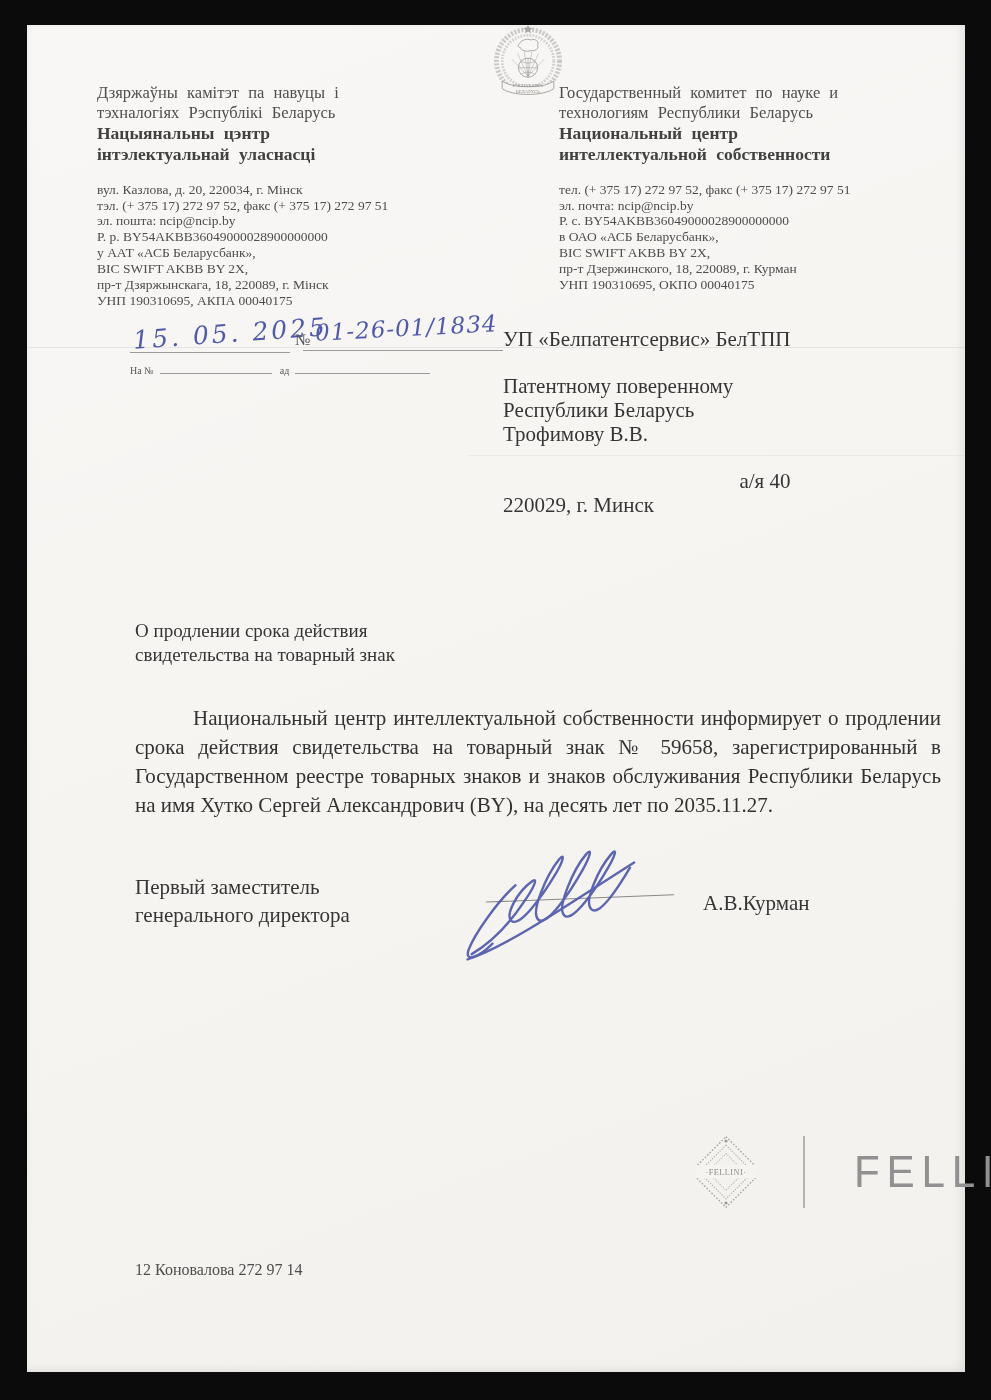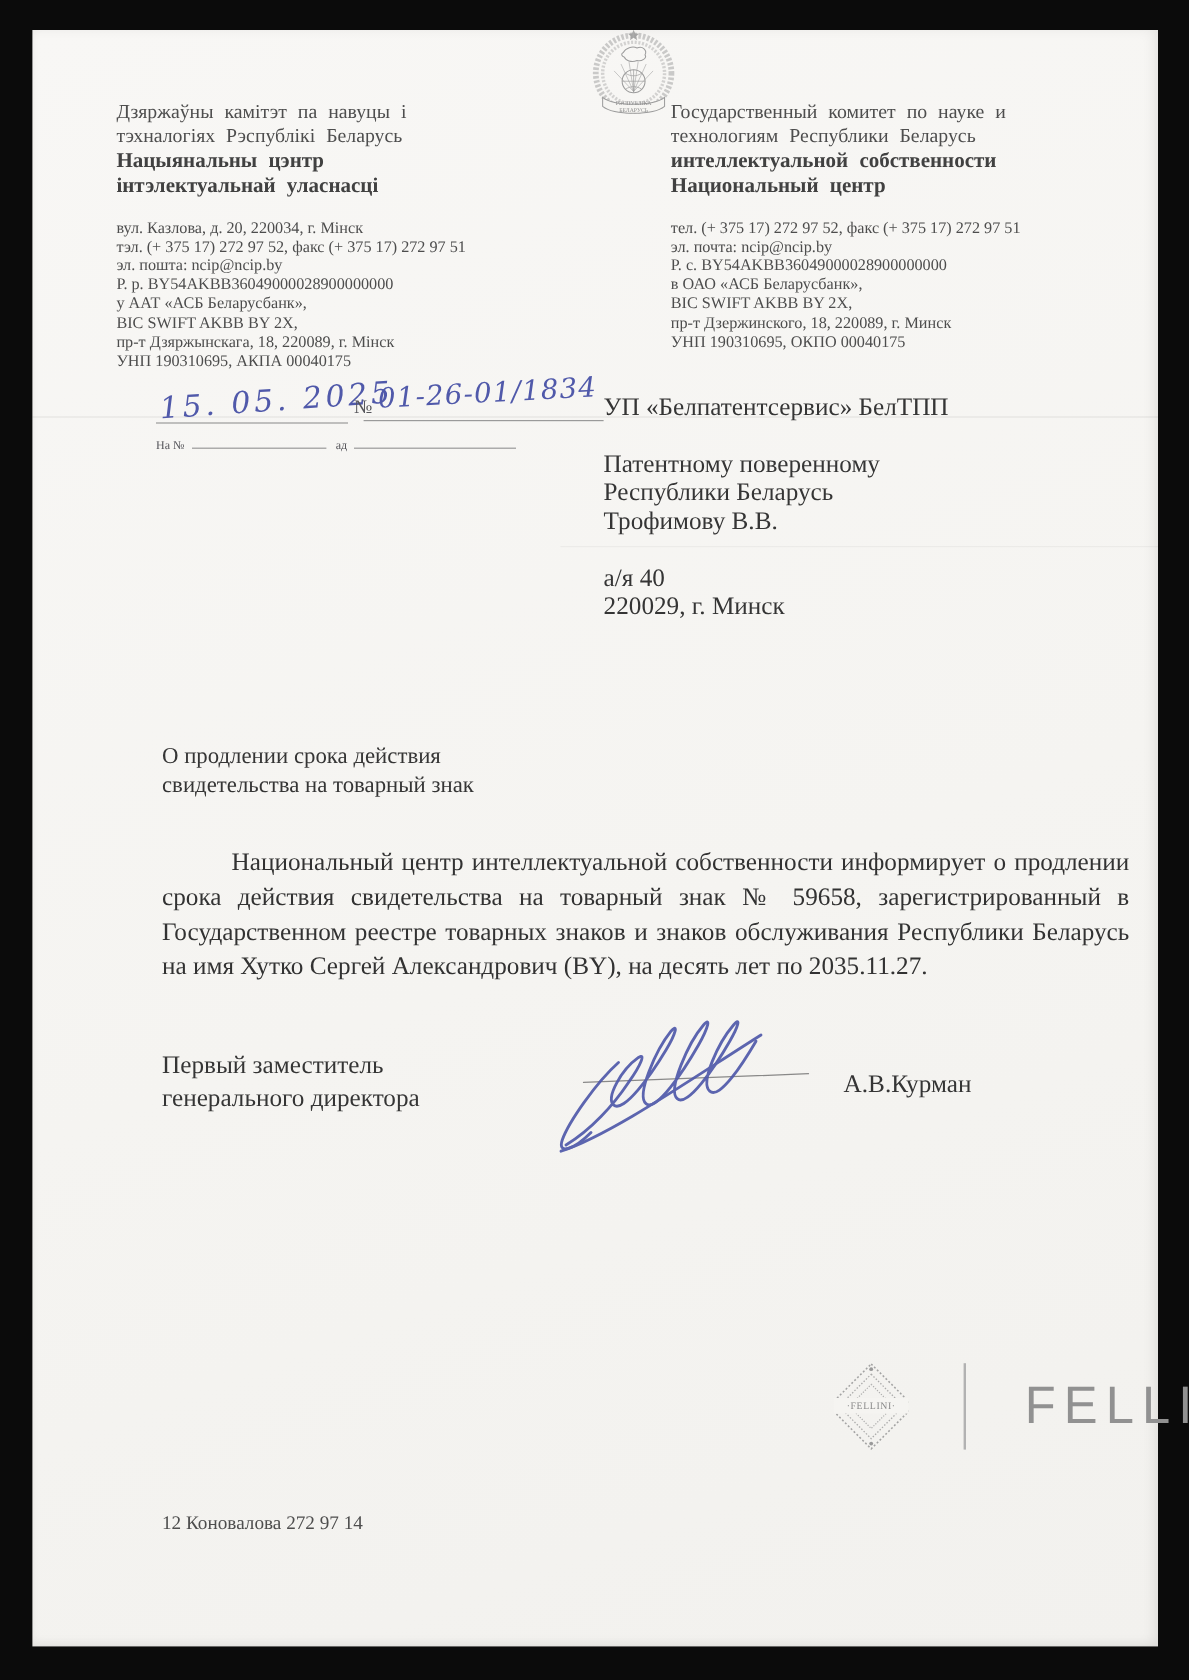--- a/index.html
+++ b/index.html
@@ -38,21 +38,21 @@
   .ref-line{position:absolute;height:1px;background:#9a9a9a;}
   .ref-line.a{left:103px;width:160px;top:39px;}
   .ref-line.b{left:276px;width:200px;top:37px;}
   .reply-row{position:absolute;top:44px;left:103px;font-size:10px;color:#55555a;white-space:nowrap;}
   .reply-seg{display:inline-block;width:112px;border-bottom:1px solid #9a9a9a;margin:0 8px 0 6px;height:16px;}
   .reply-seg.second{width:135px;margin-left:6px;}
 
   
   .recipient{position:absolute;left:476px;top:302px;font-size:21px;line-height:1.15;color:#353535;}
   .recipient .org{margin-bottom:23px;}
-  .recipient .addr{margin-top:22px;}
+  .recipient .addr{margin-top:22px;text-align:right;}
 
   
   .subject{position:absolute;left:108px;top:594px;font-size:19px;line-height:1.24;color:#353535;}
 
   
   .bodytext{position:absolute;left:108px;top:658px;width:806px;font-size:21px;line-height:1.38;
     text-align:justify;text-indent:58px;color:#323232;}
 
   
   .sig-role{position:absolute;left:108px;top:848px;font-size:21px;line-height:1.35;color:#353535;}
@@ -108,29 +108,29 @@
       <div>у ААТ «АСБ Беларусбанк»,</div>
       <div>BIC SWIFT AKBB BY 2X,</div>
       <div>пр-т Дзяржынскага, 18, 220089, г. Мінск</div>
       <div>УНП 190310695, АКПА  00040175</div>
     </div>
   </div>
 
   <div class="lh-col right">
     <div class="lh-committee">Государственный  комитет  по  науке  и</div>
     <div class="lh-committee">технологиям  Республики  Беларусь</div>
+    <div class="lh-name">Национальный  центр</div>
     <div class="lh-name">интеллектуальной  собственности</div>
-    <div class="lh-name">Национальный  центр</div>
     <div class="lh-details">
       <div>тел. (+ 375 17) 272 97 52, факс (+ 375 17) 272 97 51</div>
       <div>эл. почта: ncip@ncip.by</div>
       <div>Р. с. BY54AKBB36049000028900000000</div>
       <div>в ОАО «АСБ Беларусбанк»,</div>
       <div>BIC SWIFT AKBB BY 2X,</div>
-      <div>пр-т Дзержинского, 18, 220089, г. Минск</div>
+      <div>пр-т Дзержинского, 18, 220089, г. Курман</div>
       <div>УНП 190310695, ОКПО  00040175</div>
     </div>
   </div>
 
   <div class="ref">
     <span class="hand hw-date">15. 05. 2025</span>
     <span class="no-sign">№</span>
     <span class="hand hw-number">01-26-01/1834</span>
     <div class="ref-line a"></div>
     <div class="ref-line b"></div>

